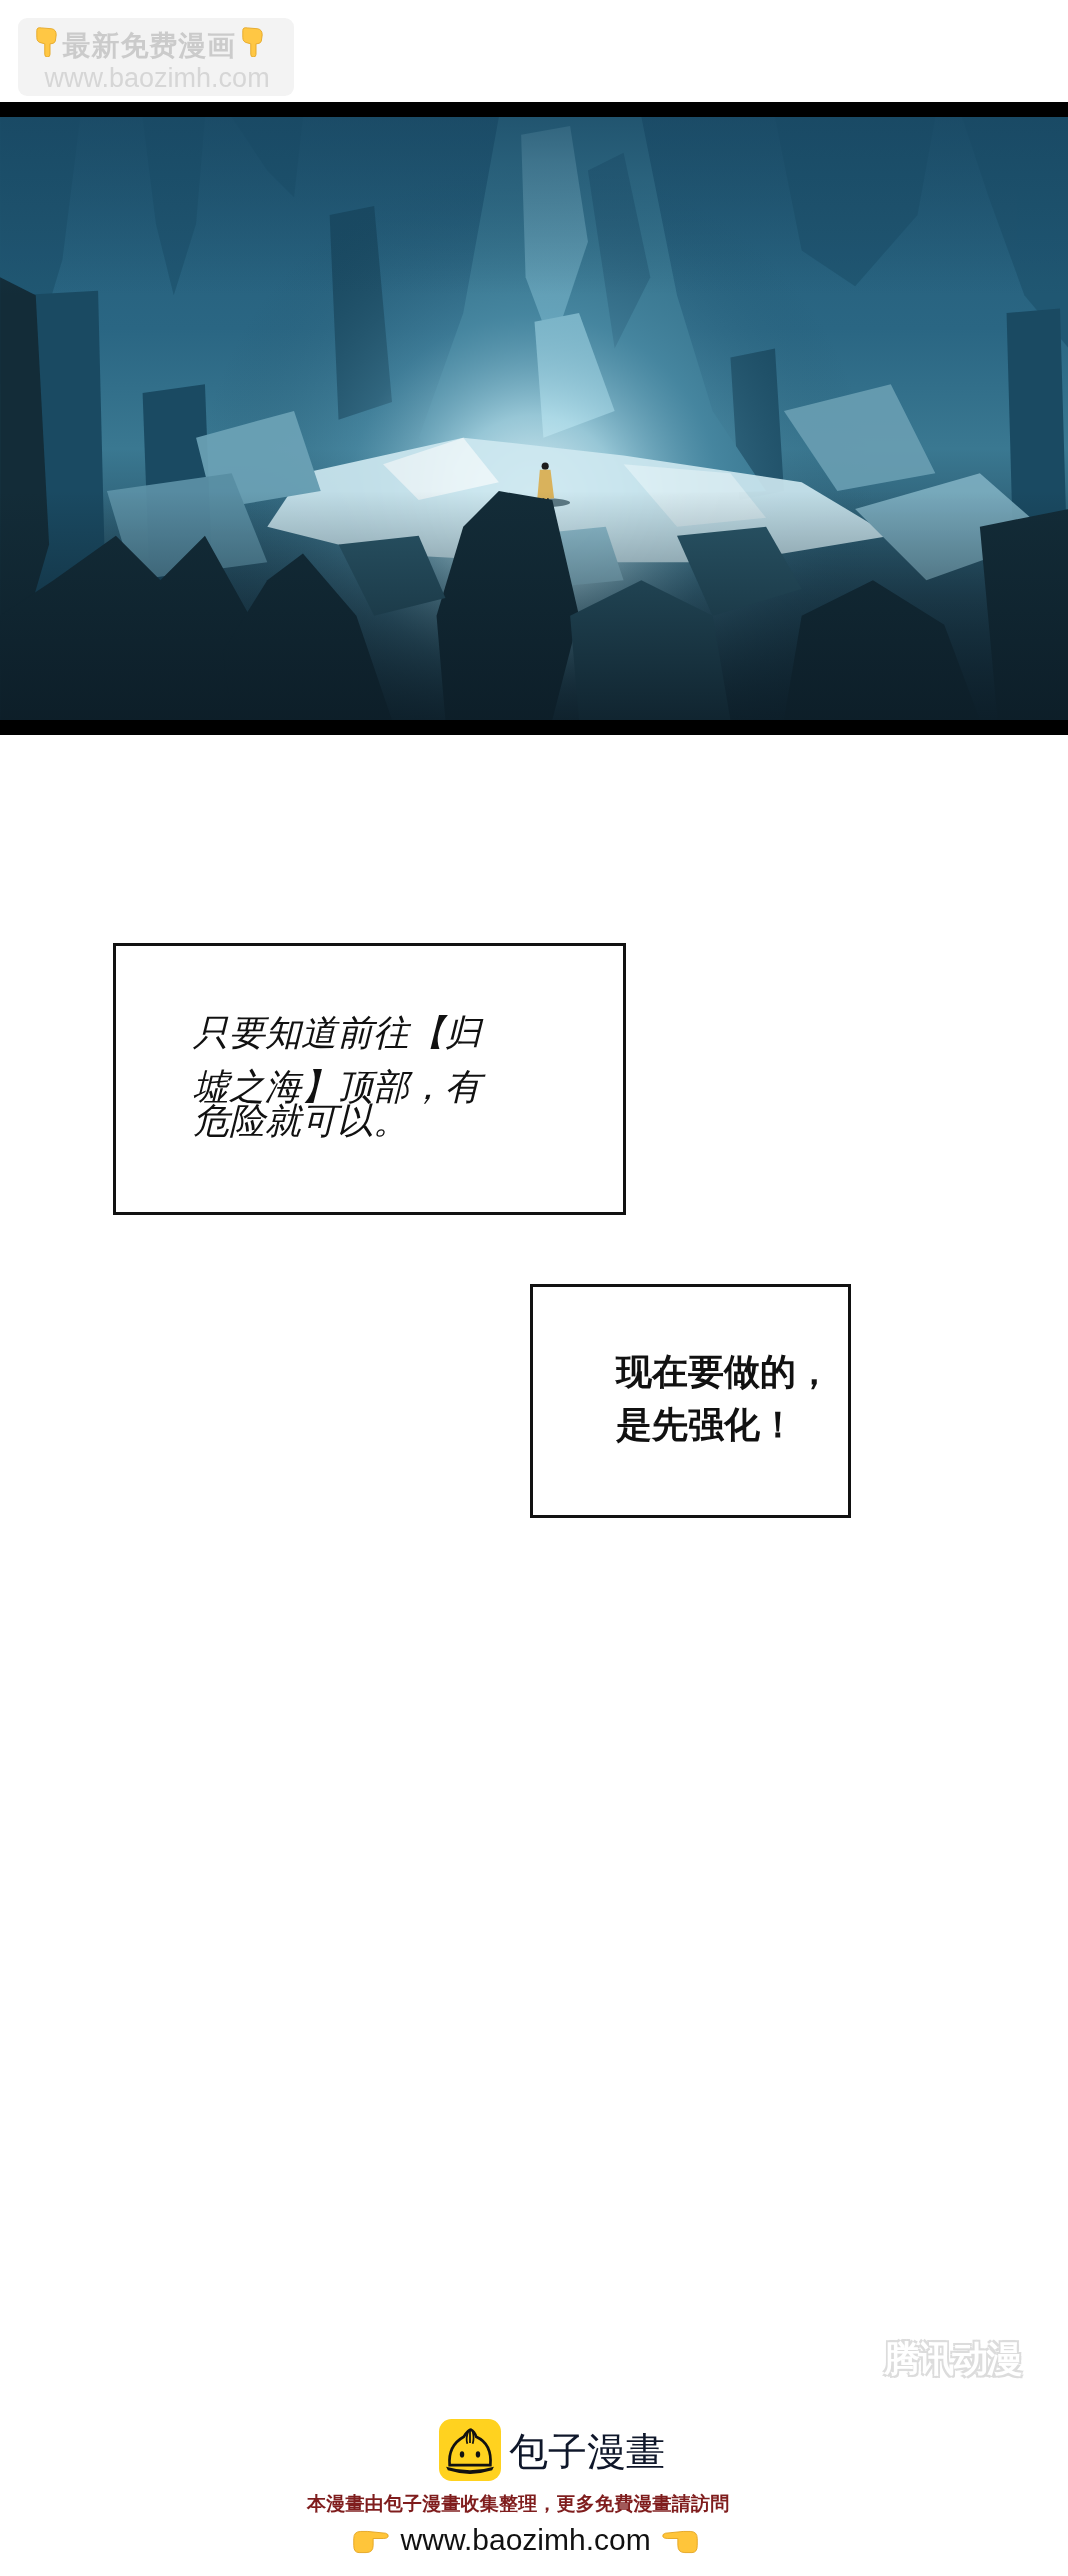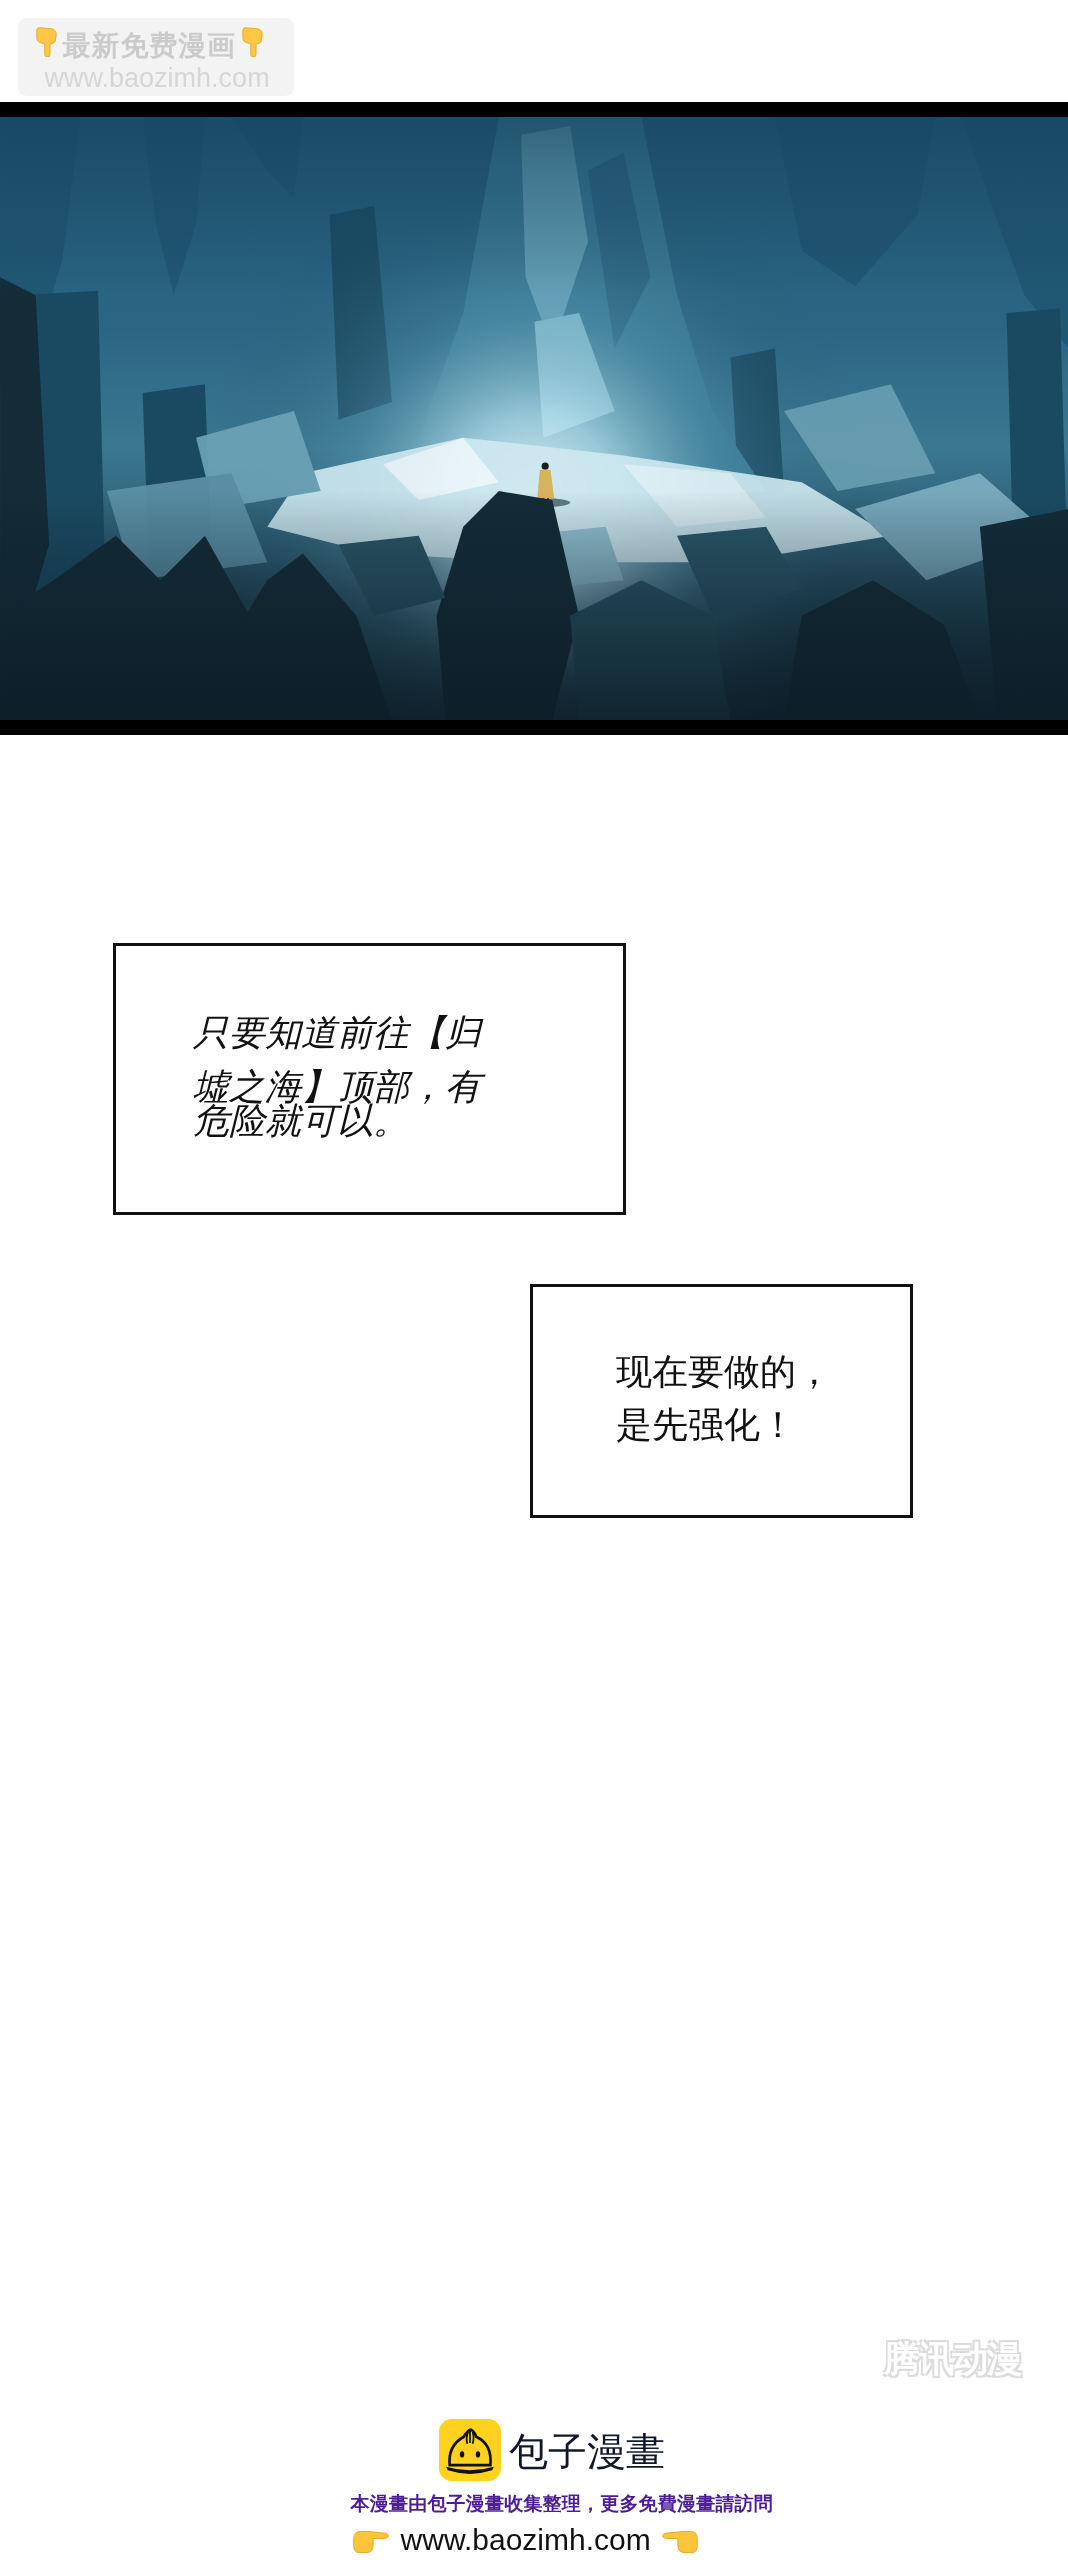--- a/index.html
+++ b/index.html
@@ -20,34 +20,34 @@
   .panel { position: absolute; left: 0; top: 102px; width: 1069px; height: 633px; background: #000; }
   .panel .art { position: absolute; left: 0; top: 15px; width: 1069px; height: 603px; overflow: hidden;
                 background: linear-gradient(180deg, #235a76 0%, #2a6683 35%, #3a7891 55%, #23495c 80%, #142f3e 100%); }
   .art svg { position: absolute; left: 0; top: 0; }
 
   
   .box { position: absolute; background: #fff; border: 3.6px solid #111; box-sizing: border-box; }
   .box .line { position: absolute; white-space: nowrap; color: #111; font-size: 36px; line-height: 1;
                font-family: "DejaVu Sans", sans-serif; }
   #box1 { left: 113px; top: 943px; width: 513px; height: 272px; font-style: italic; }
-  #box2 { left: 530px; top: 1284px; width: 383px; height: 234px; }
+  #box2 { left: 530px; top: 1284px; width: 321px; height: 234px; font-weight: bold; }
 
   
   .wm-tx { position: absolute; left: 884px; top: 2337px; width: 165px; height: 43px;
            color: #ffffff; font-size: 36px; font-weight: bold; letter-spacing: -1.8px;
            text-shadow: -1.8px -1.8px 0 #dcdcdc, 1.8px -1.8px 0 #dcdcdc, -1.8px 1.8px 0 #dcdcdc, 1.8px 1.8px 0 #dcdcdc,
                         0 0 2.7px #d0d0d0; line-height: 43px; }
 
   
   .logo { position: absolute; left: 439px; top: 2419px; width: 62px; height: 62px;
           border-radius: 12.5px; background: #ffd21f; }
   .brand { position: absolute; left: 509px; top: 2430px; font-size: 39px; color: #0f172a; line-height: 43px; }
-  .foot1 { position: absolute; left: 307px; top: 2492px; width: 466px; text-align: right; white-space: nowrap;
-           font-size: 19px; font-weight: bold; color: #4c1d95; line-height: 23px; letter-spacing: 0.2px; }
+  .foot1 { position: absolute; left: 307px; top: 2492px; width: 466px; text-align: left; white-space: nowrap;
+           font-size: 19px; font-weight: bold; color: #7f1d1d; line-height: 23px; letter-spacing: 0.2px; }
   .foot2 { position: absolute; left: 352px; top: 2522px; height: 36px; display: flex; align-items: center; gap: 11.6px; }
   .foot2 .url { font-family: "Liberation Sans", sans-serif; font-size: 30px; color: #111; line-height: 36px; }
   .hand-r { display: inline-block; width: 37px; height: 28.5px; position: relative; }
 </style>
 </head>
 <body>
 
 <div class="wm-top">
   <div class="row1">
     <span class="hand">

